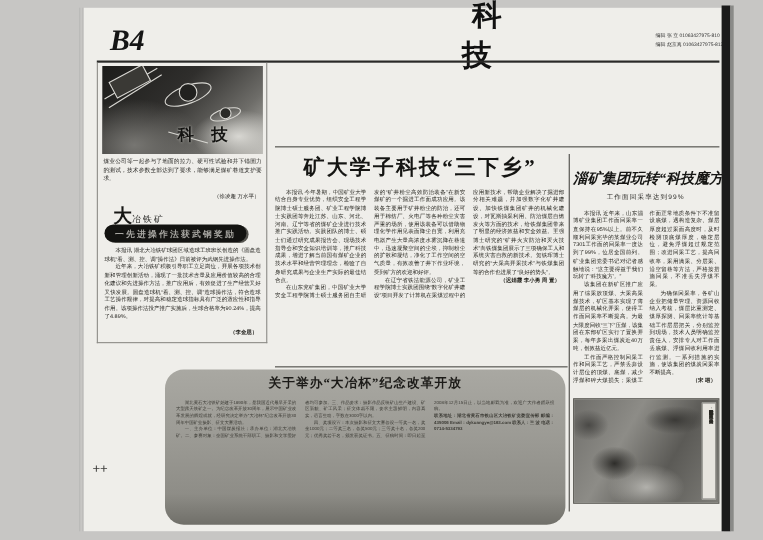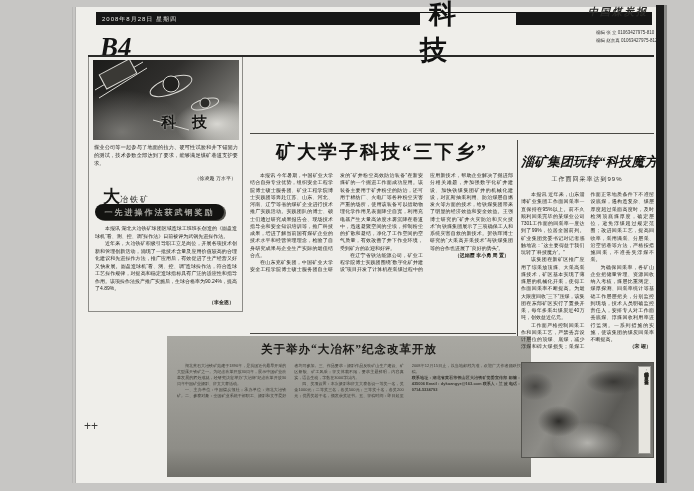--- a/index.html
+++ b/index.html
@@ -130,25 +130,21 @@
   }
 
   .reg-mark { position:absolute; left:84px; top:419px; font-size:12px; color:#3a3a38; letter-spacing:0px; }
 </style>
 </head>
 <body>
 
 <div class="fold-line"></div>
 <div class="page">
 
-  <div class="topbar" style="left:20px; top:5px; position:absolute; width:556px;">
-    <span class="date">2008年8月28日 星期四</span>
-    <span class="paper-name">中国煤炭报</span>
-  </div>
-  <div class="page-num" style="left:24px; top:25px; position:absolute;">B4</div>
+  <div class="page-num" style="left:24px; top:14px; position:absolute;">B4</div>
   <div class="section-box" style="left:344px; top:6px; position:absolute;">
     <span>科 技</span>
   </div>
   <div class="editors" style="left:520px; top:22px; position:absolute;">
     <div>编辑 张  立 01063427975-810</div>
     <div>编辑 赵京真 01063427975-812</div>
   </div>
 
   <div class="content-top-rule" style="left:12px; top:48px; position:absolute; width:566px;"></div>
   <div class="rule-h" style="left:174px; top:126px; width:404px;"></div>
@@ -189,21 +185,21 @@
 
 
   <div class="cumt-headline" style="left:172px; top:132px; position:absolute;text-align:center;">矿大学子科技“三下乡”</div>
   <div class="cumt-body" style="left:174px; top:165px; position:absolute;">
     <p>本报讯 今年暑期，中国矿业大学结合自身专业优势，组织安全工程学院博士硕士服务团、矿业工程学院博士实践团等奔赴江苏、山东、河北、河南、辽宁等省的煤矿企业进行技术推广实践活动。实践团队的博士、硕士们通过研究成果报告会、现场技术指导会和安全知识培训等，推广科技成果，增进了解当前国有煤矿企业的技术水平和经营管理理念，检验了自身研究成果与企业生产实际的最佳结合点。</p>
     <p>在山东兖矿集团，中国矿业大学安全工程学院博士硕士服务团自主研发的“矿井粉尘高效防治装备”在新安煤矿的一个掘进工作面成功应用。该装备主要用于矿井粉尘的防治，还可用于棉纺厂、火电厂等各种粉尘灾害严重的场所，使用该装备可以借助物理化学作用见表面降尘自宽，利用充电器产生大量高浓度水雾沉降在巷道中，迅速凝聚空间的尘埃，抑制粉尘的扩散和凝结，净化了工作空间的空气质量，有效改善了井下作业环境，受到矿方的欢迎和好评。</p>
     <p>在辽宁省铁法能源公司，矿业工程学院博士实践团围绕“数字化矿井建设”项目开发了计算机在采煤过程中的应用新技术，帮助企业解决了掘进部分相关难题，并加强数字化矿井建设、加快铁煤集团矿井的机械化建设，对瓦斯抽采利用、防治煤层自燃发火等方面的技术，给铁煤集团带来了明显的经济效益和安全效益。王强博士研究的“矿井火灾防治和灭火技术”向铁煤集团展示了三项确保工人和系统灾害自救的新技术。贺铁珲博士研究的“大采高开采技术”与铁煤集团等的合作也进展了“良好的势头”。</p>
     <p class="byline">（迟娟霞 李小勇 周 置）</p>
   </div>
 
-  <div class="notice" style="left:91px; top:329px; position:absolute;">
+  <div class="notice" style="left:74px; top:329px; position:absolute;border-radius:17px;">
     <div class="notice-title">
       <div>关于举办“大冶杯”纪念改革开放</div>
     </div>
     <div class="notice-body">
       <p>湖北黄石大冶铁矿始建于1890年，是我国近代最早开采的大型露天铁矿之一。为纪念改革开放30周年，展示中国矿业改革发展的辉煌成就，经研究决定举办“大冶杯”纪念改革开放30周年中国矿业摄影、征文大赛活动。</p>
       <p>一、主办单位：中国煤炭报社；承办单位：湖北大冶铁矿。二、参赛对象：全国矿业系统干部职工、摄影和文学爱好者均可参加。三、作品要求：摄影作品反映矿山生产建设、矿区新貌、矿工风采；征文体裁不限，要求主题鲜明，内容真实，语言生动，字数在3000字以内。</p>
       <p>四、奖项设置：本次摄影和征文大赛各设一等奖一名，奖金1000元；二等奖三名，各奖500元；三等奖十名，各奖200元；优秀奖若干名，颁发获奖证书。五、征稿时间：即日起至2008年12月15日止，以当地邮戳为准，欢迎广大作者踊跃投稿。</p>
       <p class="contact">联系地址：湖北省黄石市铁山区大冶铁矿党委宣传部 邮编：435006 Email：dykuangye@163.com 联系人：兰 波 电话：0714-5334793</p>
     </div>
   </div>

